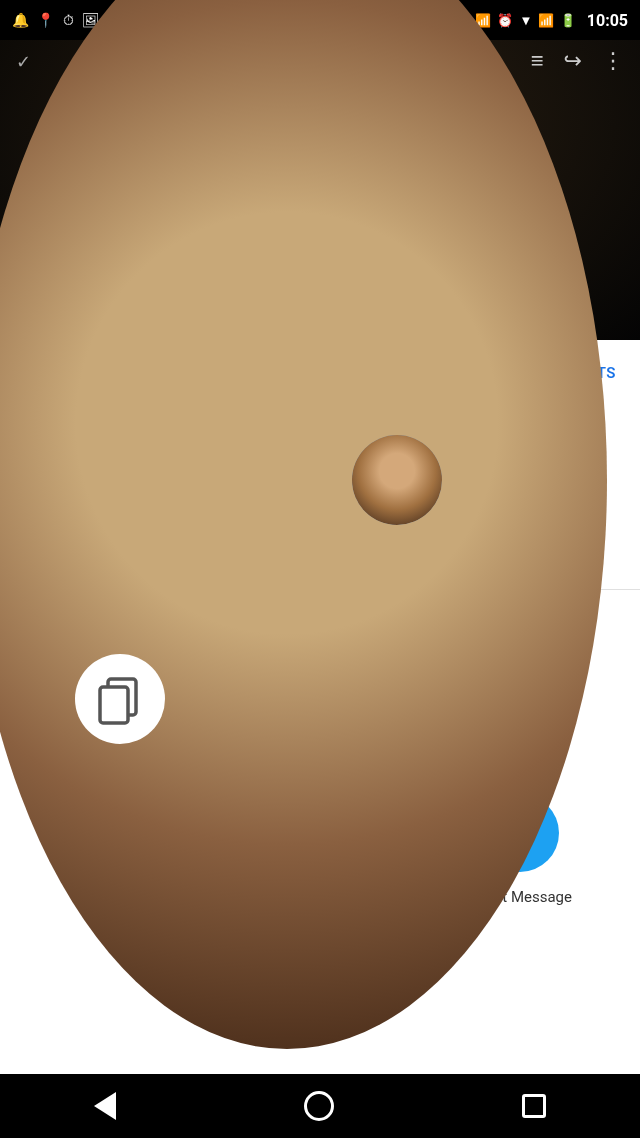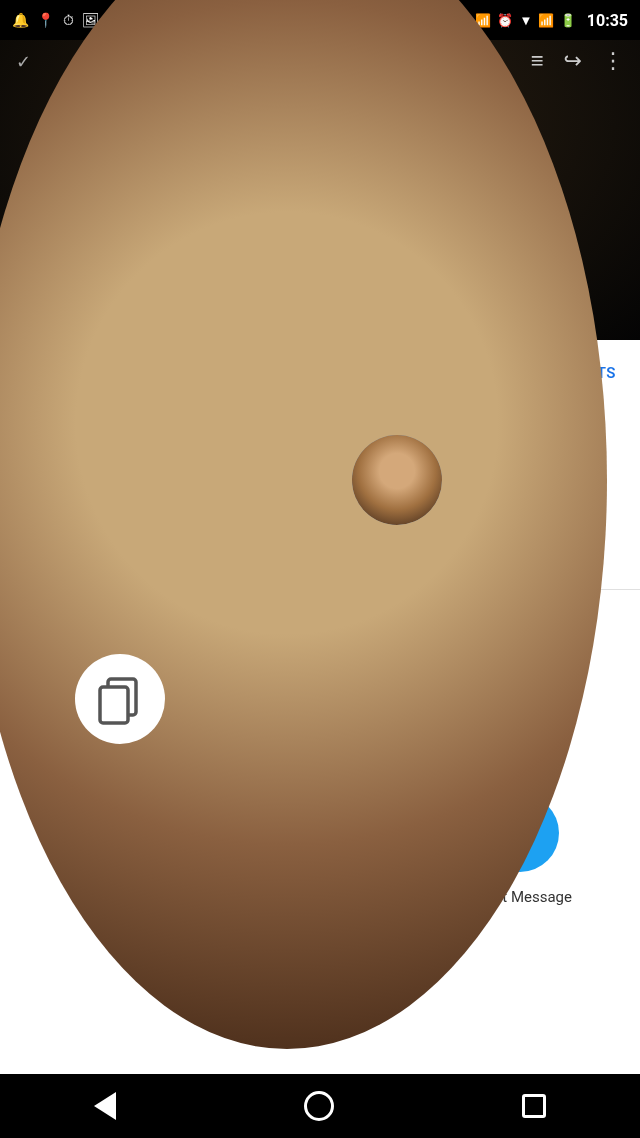--- a/index.html
+++ b/index.html
@@ -425,21 +425,21 @@
     <span>🖼</span>
     <span>✔</span>
     <span>▶</span>
   </div>
   <div class="status-right">
     <span style="font-size:13px;">📶</span>
     <span style="font-size:13px;">⏰</span>
     <span style="font-size:13px;">▼</span>
     <span style="font-size:13px;">📶</span>
     <span style="font-size:13px;">🔋</span>
-    <span style="font-size:16px;font-weight:bold;margin-left:4px;">10:35</span>
+    <span style="font-size:16px;font-weight:bold;margin-left:4px;">10:05</span>
   </div>
 </div>
 
 <div class="video-area">
   <div class="video-thumbnail">
     <div class="video-overlay"></div>
     <div class="hat-figure">
       <div class="hat-crown"></div>
       <div class="hat-brim"></div>
       <div class="face"></div>

